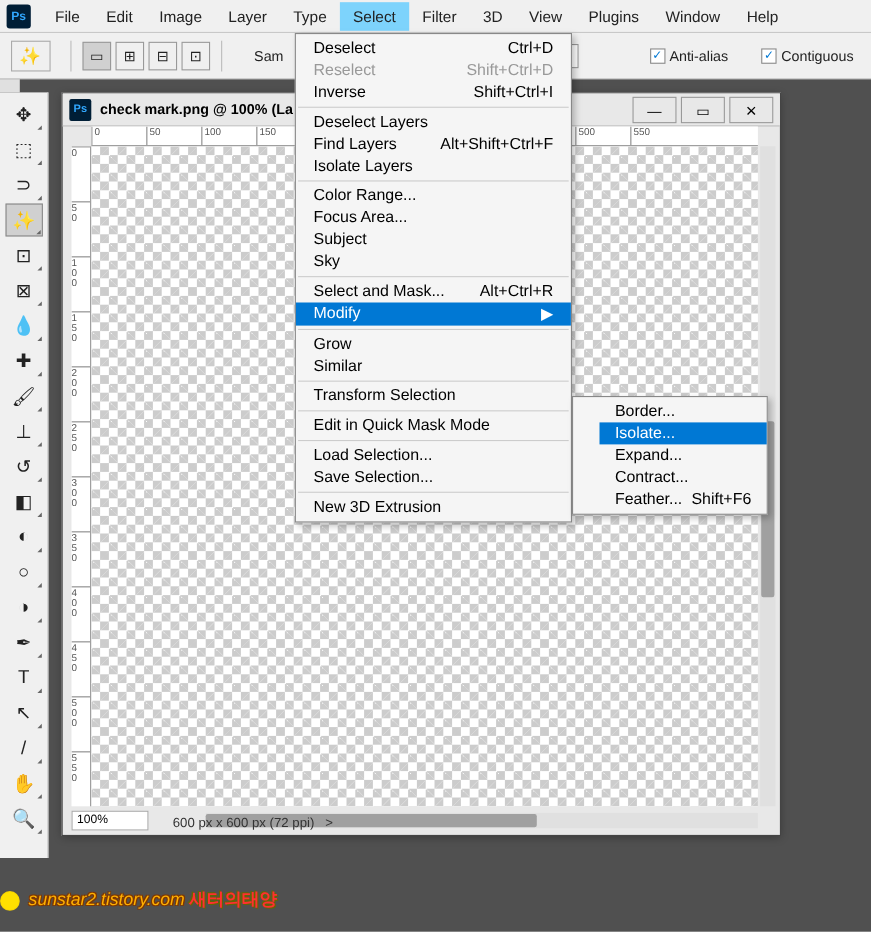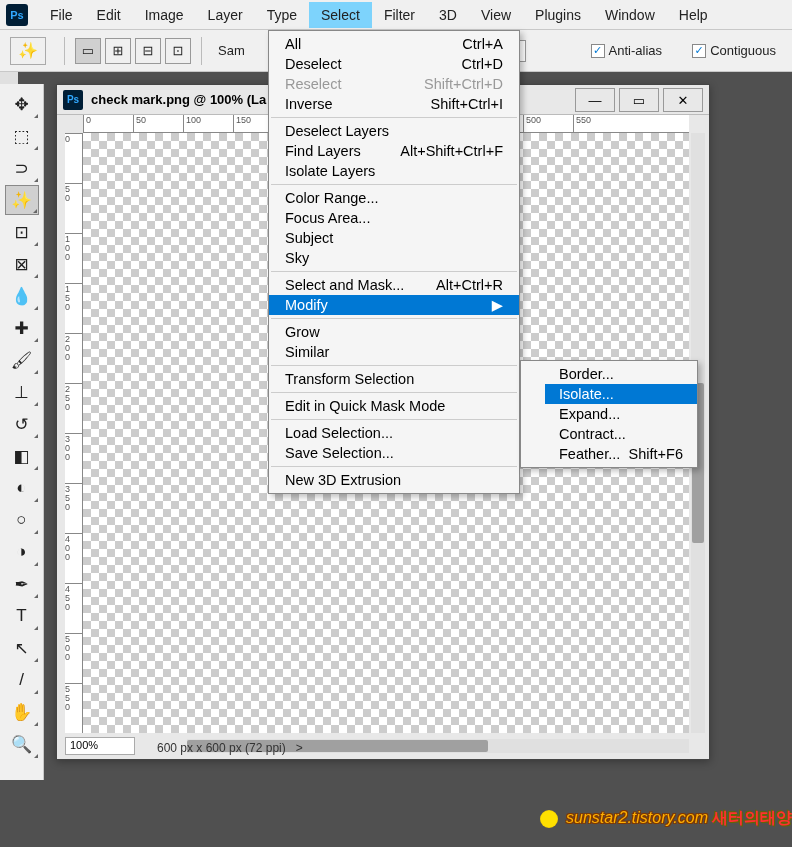--- a/index.html
+++ b/index.html
@@ -7,21 +7,21 @@
 
 .menubar { background:#f0f0f0; height:30px; display:flex; align-items:center; padding:0 6px; font-size:14px; color:#222; border-bottom:1px solid #c8c8c8; }
 .menubar .ps { width:22px; height:22px; background:#001e36; color:#31a8ff; font-size:11px; font-weight:bold; display:flex; align-items:center; justify-content:center; border-radius:3px; margin-right:10px; }
 .menubar .mi { padding:5px 12px; cursor:default; }
 .menubar .mi.open { background:#7dd3fc; }
 
 .optbar { background:#f0f0f0; height:42px; display:flex; align-items:center; padding:0 10px; font-size:13px; color:#222; border-bottom:1px solid #c8c8c8; position:relative; }
 .optbar .wand { width:36px; height:28px; border:1px solid #aaa; margin-right:10px; display:flex; align-items:center; justify-content:center; font-size:16px; }
 .optbar .sep { width:1px; height:28px; background:#bbb; margin:0 8px; }
 .optbar .sqbtn { width:26px; height:26px; border:1px solid #999; margin:0 2px; display:flex; align-items:center; justify-content:center; font-size:13px; }
-.optbar .lbl { margin-left:8px; }
+.optbar .lbl { margin-left:21px; }
 .optbar .tolinput { width:50px; height:22px; border:1px solid #999; background:#fff; text-align:center; margin:0 6px; font-size:13px; }
 .optbar .chk { width:14px; height:14px; border:1px solid #888; background:#fff; display:inline-flex; align-items:center; justify-content:center; color:#0078d4; font-size:11px; margin-right:4px; }
 
 .handle { position:absolute; left:0; top:72px; width:18px; height:12px; background:#e0e0e0; }
 
 .toolbar { position:absolute; left:0; top:84px; width:44px; background:#f0f0f0; border-right:1px solid #c8c8c8; padding:4px 0 20px; display:flex; flex-direction:column; align-items:center; }
 .tool { width:34px; height:30px; margin:1px 0; display:flex; align-items:center; justify-content:center; font-size:17px; color:#222; position:relative; cursor:default; }
 .tool.active { background:#d0d0d0; border:1px solid #888; }
 .tool .tri { position:absolute; right:1px; bottom:1px; width:0; height:0; border-right:4px solid #666; border-top:4px solid transparent; }
 
@@ -51,21 +51,21 @@
 .dropdown .item { display:flex; justify-content:space-between; padding:2px 16px; cursor:default; color:#000; }
 .dropdown .item.disabled { color:#999; }
 .dropdown .item.hi { background:#0078d4; color:#fff; }
 .dropdown .divider { height:1px; background:#ccc; margin:3px 2px; }
 .dropdown .submark { margin-left:auto; }
 
 .submenu { position:absolute; left:520px; top:360px; width:178px; background:#f5f5f5; border:1px solid #888; box-shadow:3px 3px 6px rgba(0,0,0,0.25); font-size:14.5px; padding:3px 0; z-index:11; }
 .submenu .item { display:flex; justify-content:space-between; padding:2px 14px; cursor:default;margin-left:24px; }
 .submenu .item.hi { background:#0078d4; color:#fff; }
 
-.watermark { position:absolute; left:0; right:0; bottom:18px; text-align:right; font-size:16px; font-style:italic; color:#ffb000; text-shadow:1px 1px 0 #803800,-1px -1px 0 #803800,1px -1px 0 #803800,-1px 1px 0 #803800; font-family:"Comic Sans MS",cursive; }
+.watermark { position:absolute; left:0; right:0; bottom:18px; text-align:left; font-size:16px; font-style:italic; color:#ffb000; text-shadow:1px 1px 0 #803800,-1px -1px 0 #803800,1px -1px 0 #803800,-1px 1px 0 #803800; font-family:"Comic Sans MS",cursive; }
 .watermark .ko { color:#ff3030; text-shadow:1px 1px 0 #660,-1px -1px 0 #660; font-style:normal; font-weight:bold; }
 .wemoji { display:inline-block; width:18px; height:18px; background:radial-gradient(circle,#ffe000 60%,#cc9900 100%); border-radius:50%; vertical-align:middle; margin-right:4px; }
 </style>
 </head>
 <body>
 
 <div class="menubar">
   <div class="ps">Ps</div>
   <div id="menuitems" style="display: flex; align-items: center;">
       <div class="mi">File</div>
@@ -171,24 +171,20 @@
     </div>
   <div class="scroll-h">
       <div class="thumb"></div>
     </div>
   <div class="zoombox">100%</div>
   <div class="statustxt"><span>600 px x 600 px (72 ppi)</span> &nbsp; &gt;</div>
 </div>
 
 <div class="dropdown" id="dropdown">
     <div class="item">
-      <span>All</span>
-      <span>Ctrl+A</span>
-    </div>
-    <div class="item">
       <span>Deselect</span>
       <span>Ctrl+D</span>
     </div>
     <div class="item disabled">
       <span>Reselect</span>
       <span>Shift+Ctrl+D</span>
     </div>
     <div class="item">
       <span>Inverse</span>
       <span>Shift+Ctrl+I</span>

